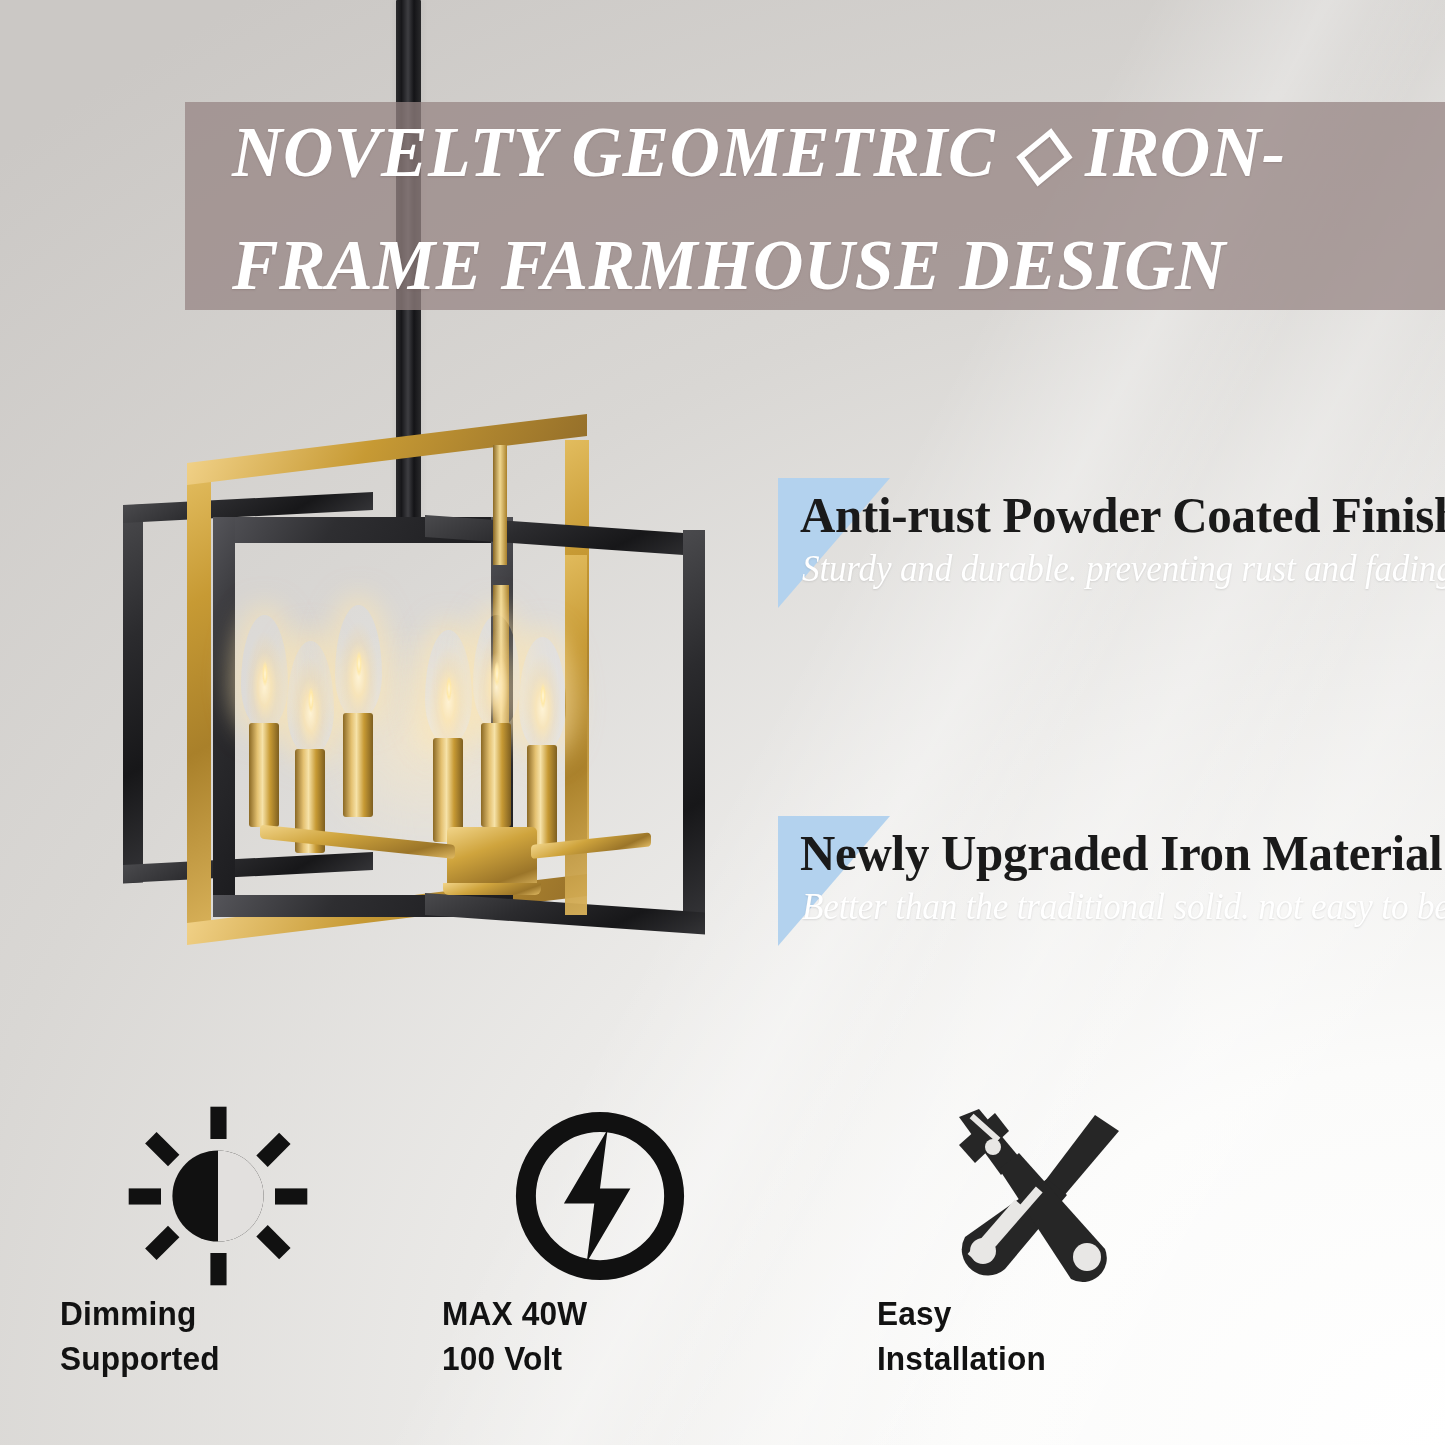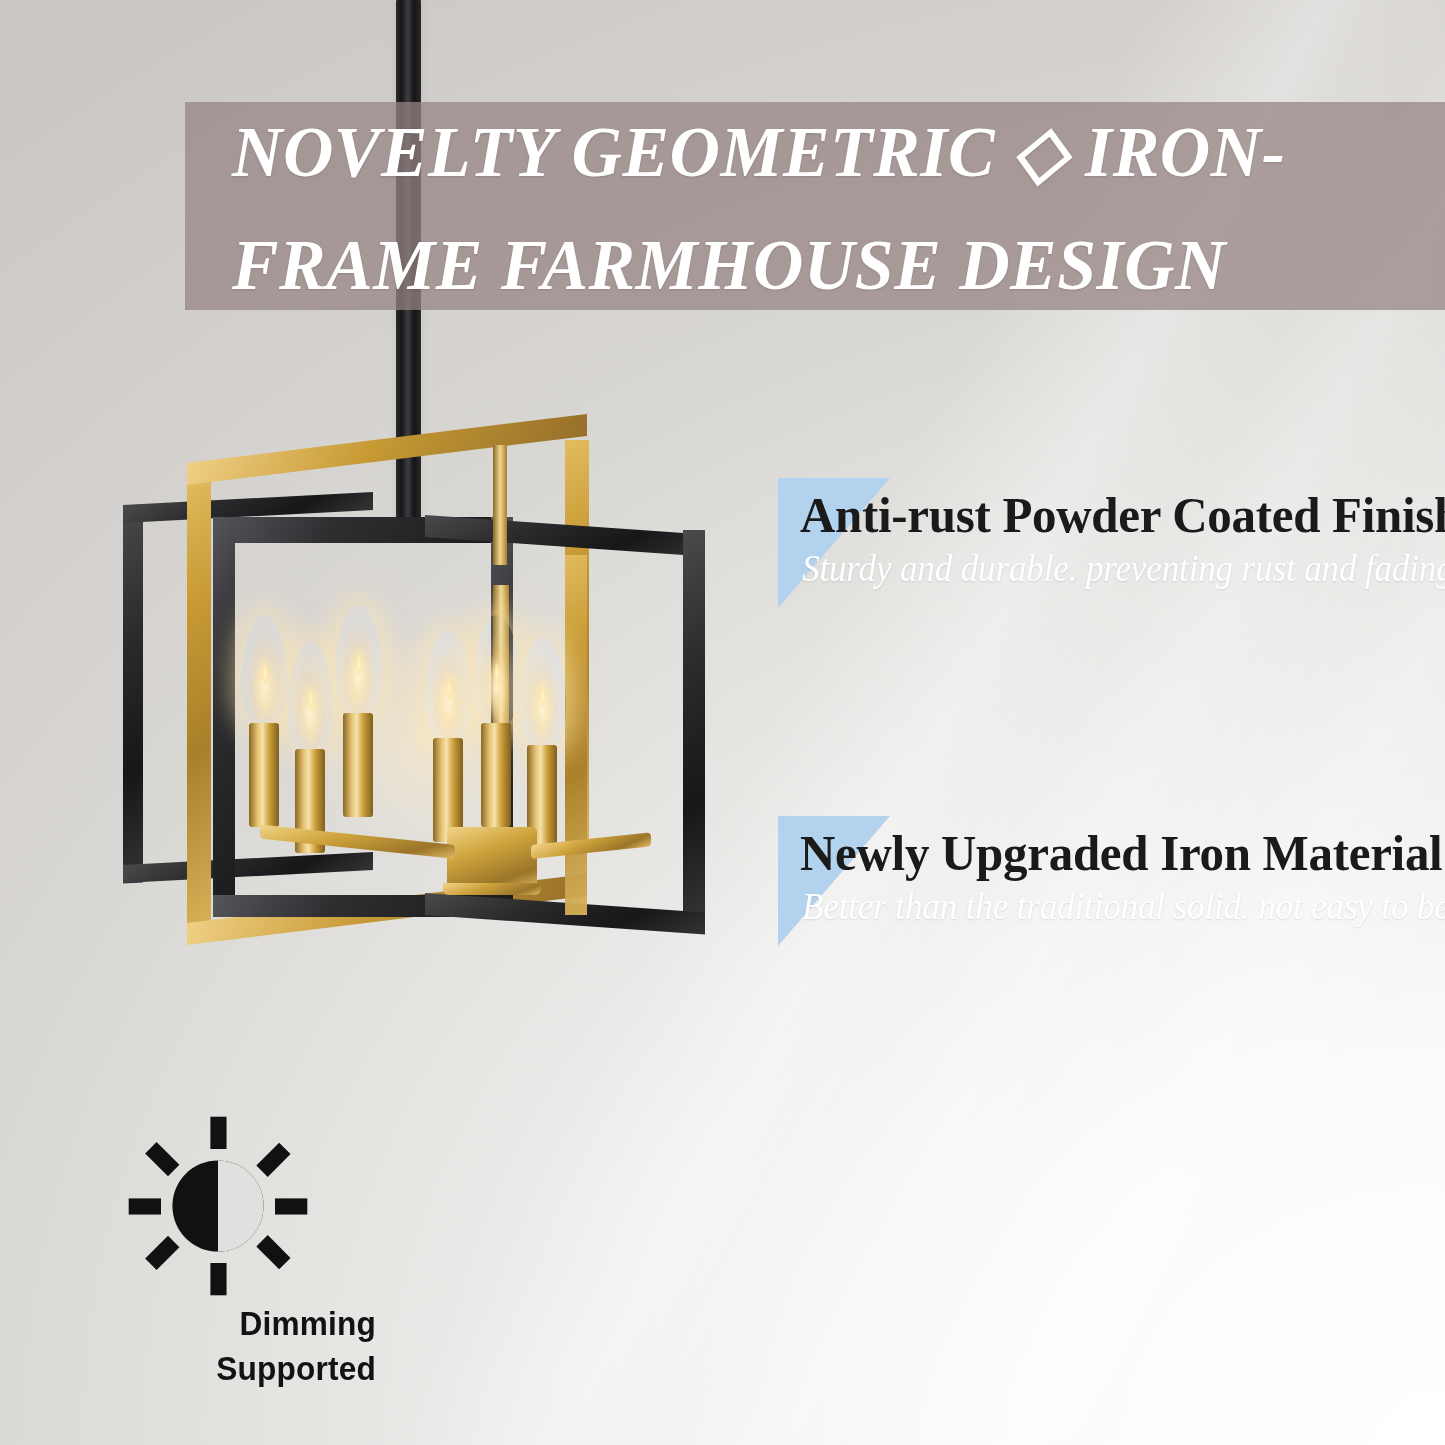--- a/index.html
+++ b/index.html
@@ -104,21 +104,21 @@
     position:absolute;left:24px;top:68px;
     font-family:"Liberation Serif",serif;
     font-style:italic;font-weight:400;font-size:37px;line-height:46px;
     color:#ffffff;white-space:nowrap;letter-spacing:-.2px;
     transform:scaleX(.95);transform-origin:left top;
     text-shadow:0 1px 2px rgba(120,120,120,.22);
   }
 
   
   .icons{position:absolute;left:0;top:1095px;width:1445px;height:350px;z-index:5;}
-  .icell{position:absolute;top:16px;text-align:right;}
+  .icell{position:absolute;top:6px;text-align:left;}
   .iart{position:relative;height:190px;margin:0 auto;}
   .ilabel{
     font-family:"Liberation Sans",sans-serif;
     font-weight:700;font-size:34px;line-height:45px;
     color:#121212;letter-spacing:.2px;white-space:pre-line;
     transform:scaleX(.93);
   }
 </style>
 </head>
 <body>
@@ -206,16 +206,49 @@
             <rect x="150" y="34" width="17" height="34" transform="rotate(45 158 51)"></rect>
             <rect x="33" y="132" width="17" height="34" transform="rotate(45 41 149)"></rect>
             <rect x="150" y="132" width="17" height="34" transform="rotate(-45 158 149)"></rect>
           </g>
         </svg>
       </div>
       <div class="ilabel">Dimming
 Supported</div>
     </div>
 
-
+    <div class="icell" style="left:430px;width:340px;">
+      <div class="iart" style="width:190px;">
+        <svg viewBox="0 0 200 200" width="190" height="190" aria-hidden="true">
+          <circle cx="100" cy="100" r="78" fill="none" stroke="#111111" stroke-width="21"></circle>
+          <path d="M108 30 L62 108 L94 108 L86 170 L132 92 L100 92 Z" fill="#111111"></path>
+        </svg>
+      </div>
+      <div class="ilabel">MAX 40W
+100 Volt</div>
+    </div>
+
+    <div class="icell" style="left:865px;width:340px;">
+      <div class="iart" style="width:200px;">
+        <svg viewBox="0 0 200 200" width="200" height="200" aria-hidden="true">
+          <g fill="#262626">
+
+            <path d="M160 14 L184 30 L128 96 L110 80 Z"></path>
+            <path d="M112 78 L132 94 L70 168 a26 26 0 0 1 -40 -32 Z"></path>
+            <circle cx="48" cy="150" r="13" fill="#e8e7e5"></circle>
+
+            <path d="M24 16 L44 8 L84 56 L66 74 Z"></path>
+            <path d="M60 12 L74 30 L40 62 L24 44 Z"></path>
+            <path d="M64 68 L84 52 L170 148 a24 24 0 0 1 -34 30 Z"></path>
+            <circle cx="152" cy="156" r="14" fill="#e8e7e5"></circle>
+            <rect x="32" y="24" width="36" height="6" transform="rotate(42 50 27)" fill="#e8e7e5"></rect>
+            <circle cx="58" cy="46" r="8" fill="#e8e7e5"></circle>
+            <rect x="55" y="93" width="9" height="72" transform="rotate(41 60 129)" fill="#e8e7e5"></rect>
+            <rect x="76" y="80" width="9" height="72" transform="rotate(41 81 116)" fill="#e8e7e5"></rect>
+          </g>
+        </svg>
+      </div>
+      <div class="ilabel">Easy
+Installation</div>
+    </div>
 
   </div>
 </div>
 
 </body></html>

